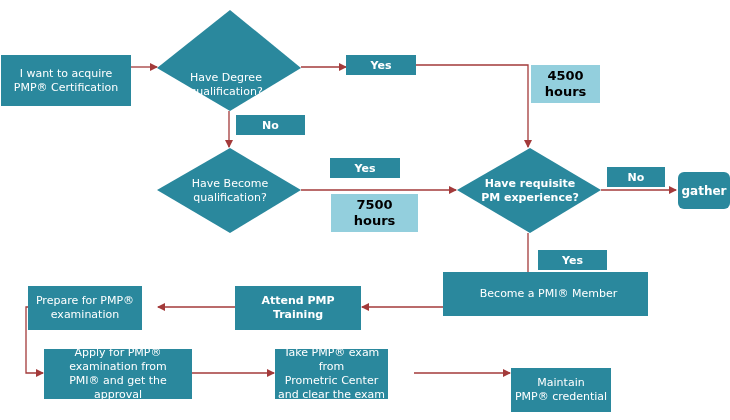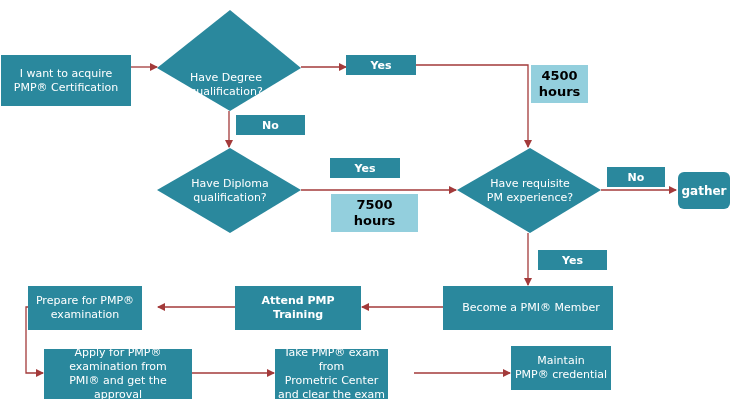--- a/index.html
+++ b/index.html
@@ -50,42 +50,42 @@
     <polyline points="44,307 26,307 26,373 43,373" marker-end="url(#arr)"></polyline>
     <line x1="192" y1="373" x2="274" y2="373" marker-end="url(#arr)"></line>
     <line x1="414" y1="373" x2="510" y2="373" marker-end="url(#arr)"></line>
   </g>
 </svg>
 
 <div class="box ml" style="left:1px;top:55px;width:130px;height:51px;">I want to acquire
 PMP® Certification</div>
 <div class="dtext ml" style="left:176px;top:52px;width:100px;height:32px;margin-top:17px;">Have Degree
 qualification?</div>
-<div class="dtext ml" style="left:180px;top:175px;width:100px;height:32px;">Have Diploma
+<div class="dtext ml" style="left:180px;top:175px;width:100px;height:32px;">Have Become
 qualification?</div>
-<div class="dtext ml" style="left:480px;top:175px;width:100px;height:32px;">Have requisite
+<div class="dtext ml" style="left:480px;top:175px;width:100px;height:32px;font-weight:bold;">Have requisite
 PM experience?</div>
 
 <div class="label" style="left:346px;top:55px;width:70px;height:20px;">Yes</div>
 <div class="label" style="left:236px;top:115px;width:69px;height:20px;">No</div>
 <div class="label" style="left:330px;top:158px;width:70px;height:20px;">Yes</div>
 <div class="label" style="left:607px;top:167px;width:58px;height:20px;">No</div>
 <div class="label" style="left:538px;top:250px;width:69px;height:20px;">Yes</div>
 
-<div class="hours ml" style="left:531px;top:65px;width:57px;height:38px;">4500
+<div class="hours ml" style="left:531px;top:65px;width:69px;height:38px;">4500
 hours</div>
 <div class="hours ml" style="left:331px;top:194px;width:87px;height:38px;">7500
 hours</div>
 
 <div class="box gather" style="left:678px;top:172px;width:52px;height:37px;">gather</div>
 
-<div class="box" style="left:443px;top:286px;width:170px;height:44px;padding-left:6px;">Become a PMI® Member</div>
+<div class="box" style="left:443px;top:272px;width:205px;height:44px;padding-left:6px;">Become a PMI® Member</div>
 <div class="box" style="left:235px;top:286px;width:126px;height:44px;font-weight:bold;">Attend PMP Training</div>
 <div class="box ml" style="left:28px;top:286px;width:114px;height:44px;">Prepare for PMP®
 examination</div>
 <div class="box ml" style="left:44px;top:349px;width:148px;height:50px;">Apply for PMP®
 examination from
 PMI® and get the approval</div>
 <div class="box ml" style="left:275px;top:349px;width:113px;height:50px;">Take PMP® exam from
 Prometric Center
 and clear the exam</div>
-<div class="box ml" style="left:511px;top:346px;width:100px;height:44px;">Maintain
+<div class="box ml" style="left:511px;top:368px;width:100px;height:44px;">Maintain
 PMP® credential</div>
 
 </body></html>

